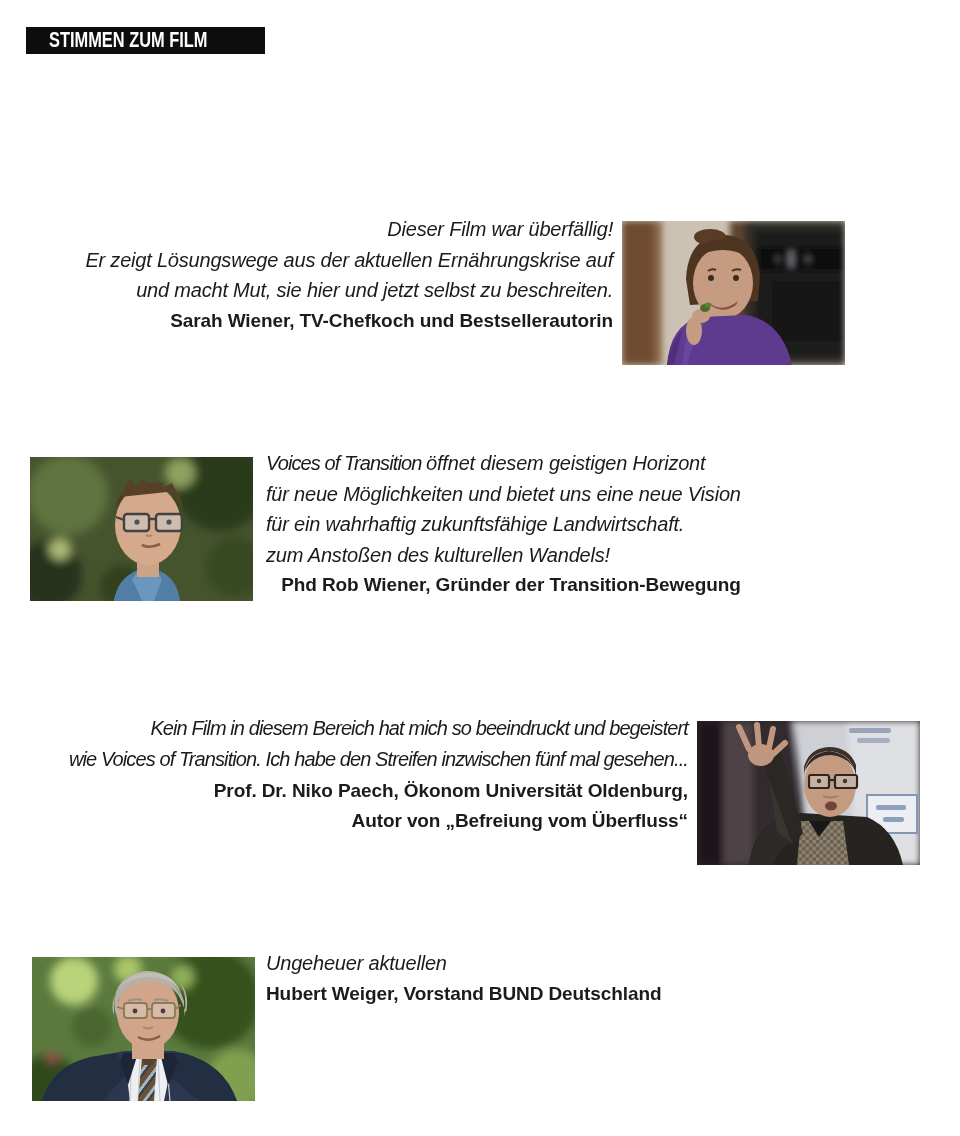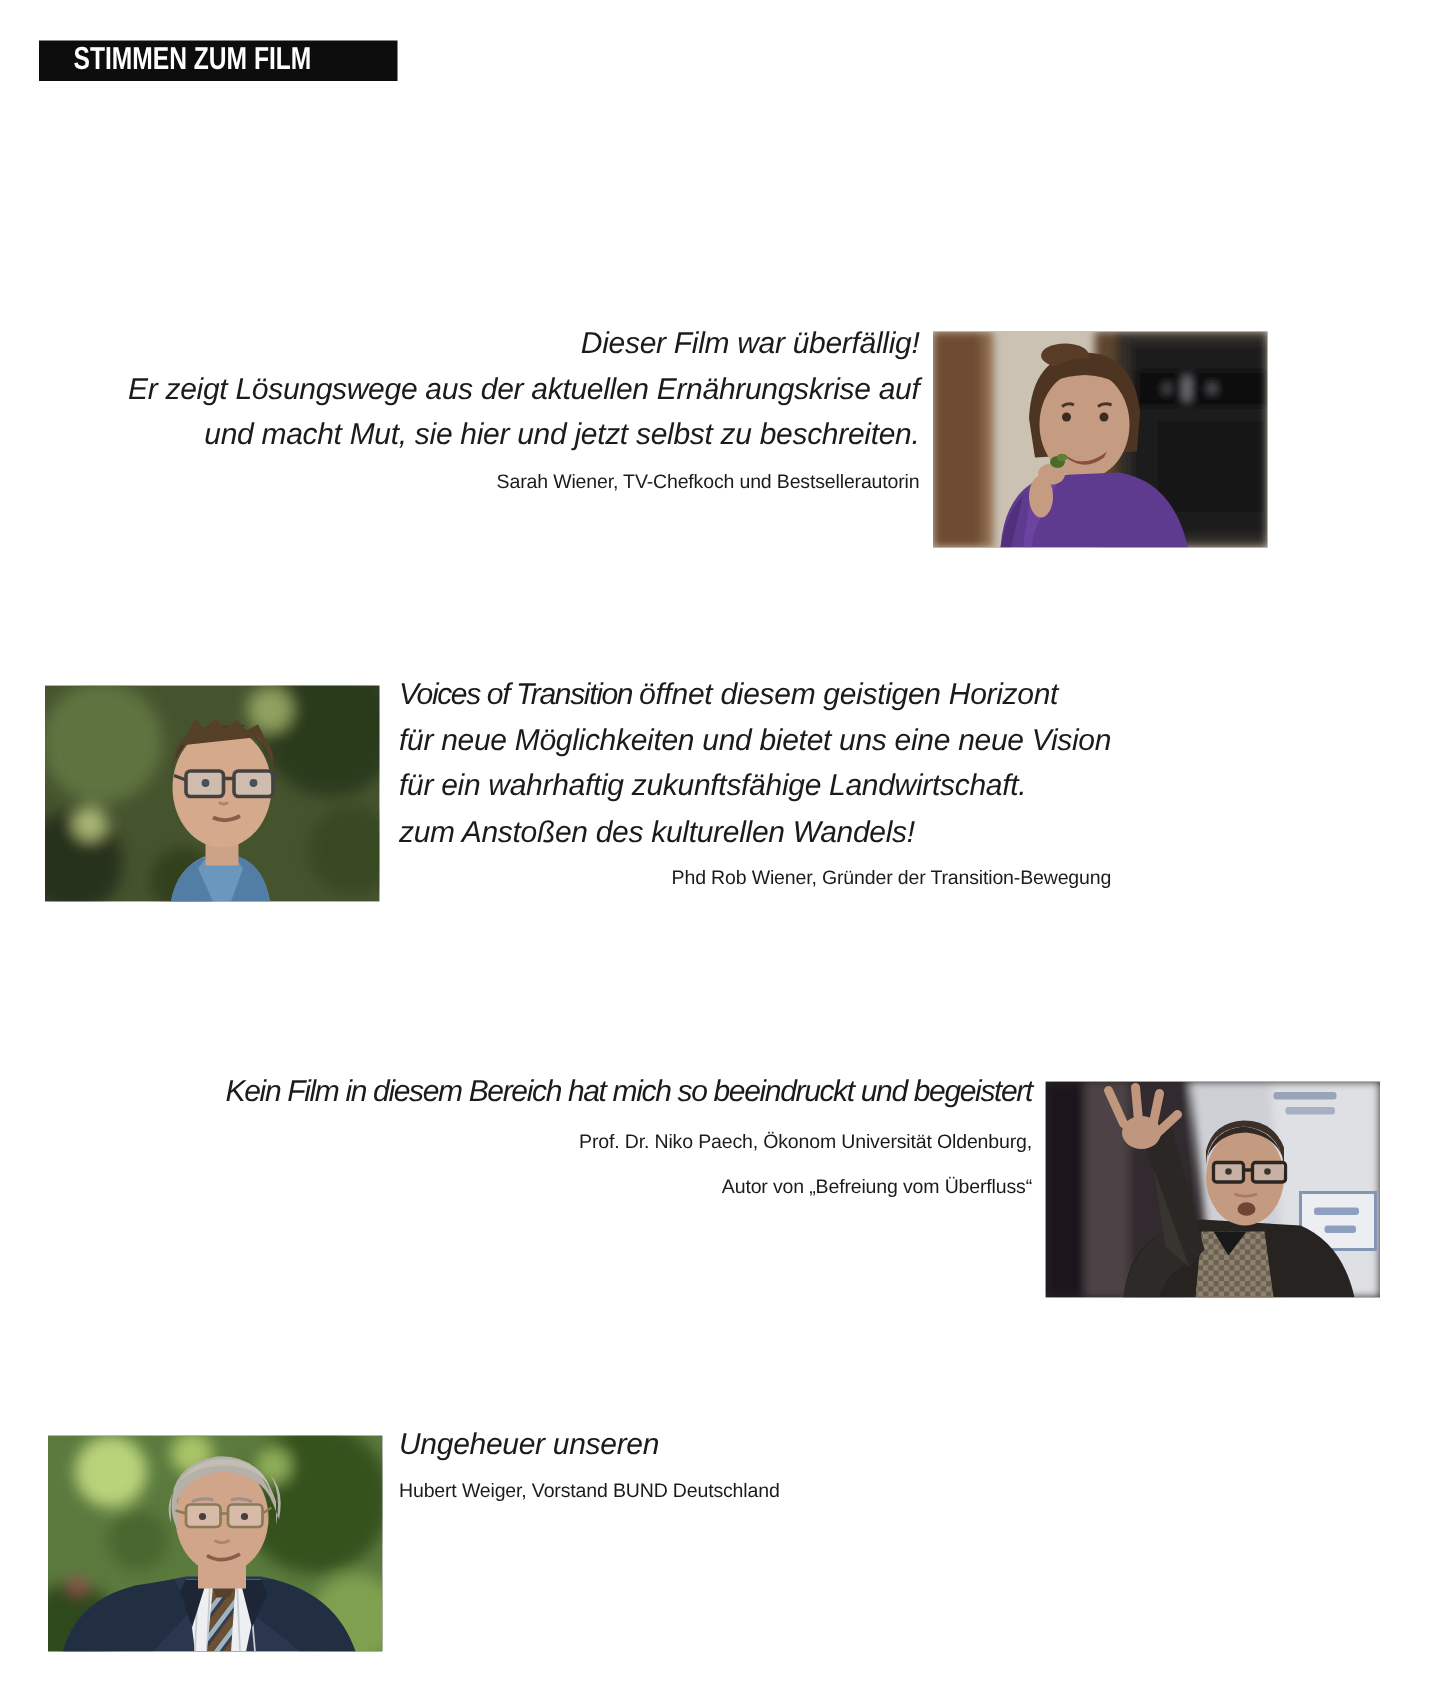--- a/index.html
+++ b/index.html
@@ -43,23 +43,23 @@
   .qline{
     font-style:italic;
     font-size:20px;
     line-height:30.5px;
     letter-spacing:-0.2px;
     white-space:nowrap;
   }
   .qline .b{font-weight:normal;}
   .narrow{letter-spacing:-0.9px;}
   .attr{
-    font-weight:normal;
+    font-weight:bold;
     font-style:normal;
-    font-size:13px;
+    font-size:19px;
     line-height:30px;
     letter-spacing:-0.1px;
     white-space:nowrap;
     text-align:right;
   }
   .attr-gap{margin-top:2px;}
   
   .photo{
     position:absolute;
     width:223px;height:144px;
@@ -176,20 +176,21 @@
   <section class="quote q-left" id="q2">
     <div class="qline"><span class="narrow">Voices of Transition </span><span class="b">öffnet diesem geistigen Horizont</span></div>
     <div class="qline"><span>für neue Möglichkeiten und bietet uns eine </span><span class="b">neue Vision</span></div>
     <div class="qline">für ein wahrhaftig zukunftsfähige Landwirtschaft.</div>
     <div class="qline">zum Anstoßen des kulturellen Wandels!</div>
     <div class="attr">Phd Rob Wiener, Gründer der Transition-Bewegung</div>
   </section>
 
   <section class="quote q-right" id="q3">
     <div class="qline narrow"><span>Kein Film in diesem Bereich hat mich so </span><span class="b">beeindruckt und begeistert</span></div>
+    <div class="qline narrow">wie Voices of Transition. Ich habe den Streifen inzwischen fünf mal gesehen...</div>
     <div class="attr attr-gap">Prof. Dr. Niko Paech, Ökonom Universität Oldenburg,</div>
     <div class="attr">Autor von „Befreiung vom Überfluss“</div>
   </section>
 
   <div class="photo" id="photo-3">
     <svg viewBox="0 0 223 144" preserveAspectRatio="none">
       <defs>
         <filter id="b3" x="-20%" y="-20%" width="140%" height="140%">
             <feGaussianBlur stdDeviation="3"></feGaussianBlur>
           </filter>
@@ -292,17 +293,17 @@
         <circle cx="103" cy="54" r="2.4" fill="#4a3f36"></circle>
         <circle cx="131" cy="54" r="2.4" fill="#4a3f36"></circle>
         <path d="M96 44 Q103 41 110 43 M122 43 Q129 41 136 44" stroke="#9a9288" stroke-width="2" fill="none"></path>
         <path d="M106 80 Q116 86 128 79" stroke="#8a5d48" stroke-width="2.4" fill="none"></path>
         <path d="M111 70 Q116 73 121 70" stroke="#b08266" stroke-width="1.8" fill="none"></path>
       </g>
     </svg>
   </div>
 
   <section class="quote q-left" id="q4">
-    <div class="qline"><span class="b">Ungeheuer unseren</span></div>
+    <div class="qline"><span class="b">Ungeheuer aktuellen</span></div>
     <div class="attr">Hubert Weiger, Vorstand BUND Deutschland</div>
   </section>
 
 </div>
 
 </body></html>

